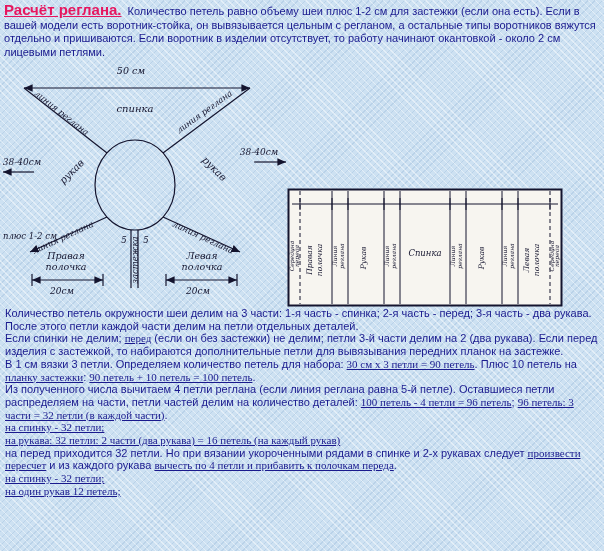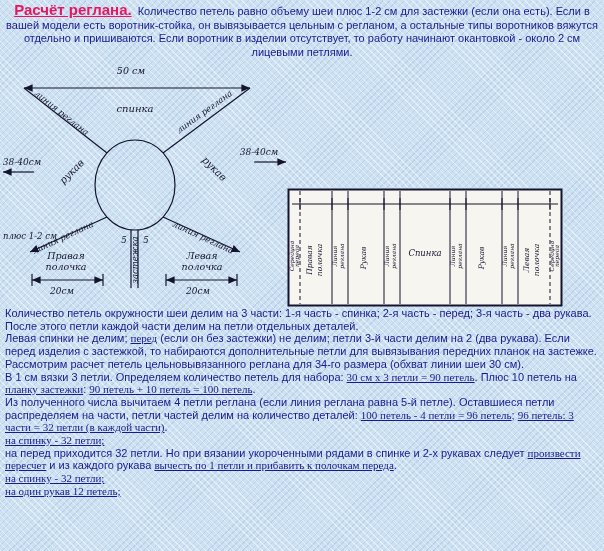--- a/index.html
+++ b/index.html
@@ -9,21 +9,21 @@
     overflow:hidden;
     background-color:#cde1f2;
     background-image:
       repeating-linear-gradient(45deg, rgba(255,255,255,.45) 0 1px, transparent 1px 5px),
       repeating-linear-gradient(-45deg, rgba(140,175,210,.30) 0 1px, transparent 1px 5px);
     font-family:"Liberation Sans", sans-serif;
     color:#1a1a8e;
   }
   .intro{
     position:absolute;left:4px;top:3px;width:596px;
-    font-size:11px;line-height:13.5px;text-align:center;
+    font-size:11px;line-height:13.5px;text-align:left;
   }
   .title{
     font-size:15px;font-weight:bold;color:#e6175f;
     text-decoration:underline;margin-right:3px;
   }
   .bodytext{
     position:absolute;left:5px;top:307px;width:595px;
     font-size:11px;line-height:12.7px;text-align:left;
   }
   .bodytext div{margin:0;}
@@ -157,23 +157,23 @@
       <text x="242" y="72" font-size="7.5" text-anchor="middle" transform="rotate(-90 242 72)">Левая</text>
       <text x="252" y="72" font-size="7.5" text-anchor="middle" transform="rotate(-90 252 72)">полочка</text>
 
       <text x="266.5" y="68" font-size="6" text-anchor="middle" transform="rotate(-90 266.5 68)">Середина</text>
       <text x="272" y="68" font-size="6" text-anchor="middle" transform="rotate(-90 272 68)">переда</text>
     </g>
   </svg>
 
   <div class="bodytext">
     <div><span>Количество петель окружности шеи делим на 3 части: 1-я часть - спинка; 2-я часть - перед; 3-я часть - два рукава. После этого петли каждой части делим на петли отдельных деталей.</span></div>
-    <div><span>Левая спинки не делим; </span><span class="u">перед</span><span> (если он без застежки) не делим; петли 3-й части делим на 2 (два рукава). Если перед изделия с застежкой, то набираются дополнительные петли для вывязывания передних планок на застежке.</span></div>
-    <div><span>Рассмотрим расчет петель цельновывязанного реглана для 34-го размера (обхват линии шеи 30 см).</span></div>
+    <div><span>Если спинки не делим; </span><span class="u">перед</span><span> (если он без застежки) не делим; петли 3-й части делим на 2 (два рукава). Если перед изделия с застежкой, то набираются дополнительные петли для вывязывания передних планок на застежке.</span></div>
     <div><span>В 1 см вязки 3 петли. Определяем количество петель для набора: </span><span class="u">30 см х 3 петли = 90 петель</span><span>. Плюс 10 петель на </span><span class="u">планку застежки</span><span>: </span><span class="u">90 петель + 10 петель = 100 петель</span><span>.</span></div>
     <div><span>Из полученного числа вычитаем 4 петли реглана (если линия реглана равна 5-й петле). Оставшиеся петли распределяем на части, петли частей делим на количество деталей: </span><span class="u">100 петель - 4 петли = 96 петель</span><span>; </span><span class="u">96 петель: 3 части = 32 петли (в каждой части)</span><span>.</span></div>
     <div><span class="u">на спинку - 32 петли;</span></div>
-    <div><span>на перед приходится 32 петли. Но при вязании укороченными рядами в спинке и 2-х рукавах следует </span><span class="u">произвести пересчет</span><span> и из каждого рукава </span><span class="u">вычесть по 1 петли и прибавить к полочкам переда</span><span>.</span></div>
+    <div><span class="u">на рукава: 32 петли: 2 части (два рукава) = 16 петель (на каждый рукав)</span></div>
+    <div><span>на перед приходится 32 петли. Но при вязании укороченными рядами в спинке и 2-х рукавах следует </span><span class="u">произвести пересчет</span><span> и из каждого рукава </span><span class="u">вычесть по 4 петли и прибавить к полочкам переда</span><span>.</span></div>
     <div><span class="u">на спинку - 32 петли;</span></div>
     <div><span class="u">на один рукав 12 петель;</span></div>
   </div>
 
 </div>
 
 </body></html>

